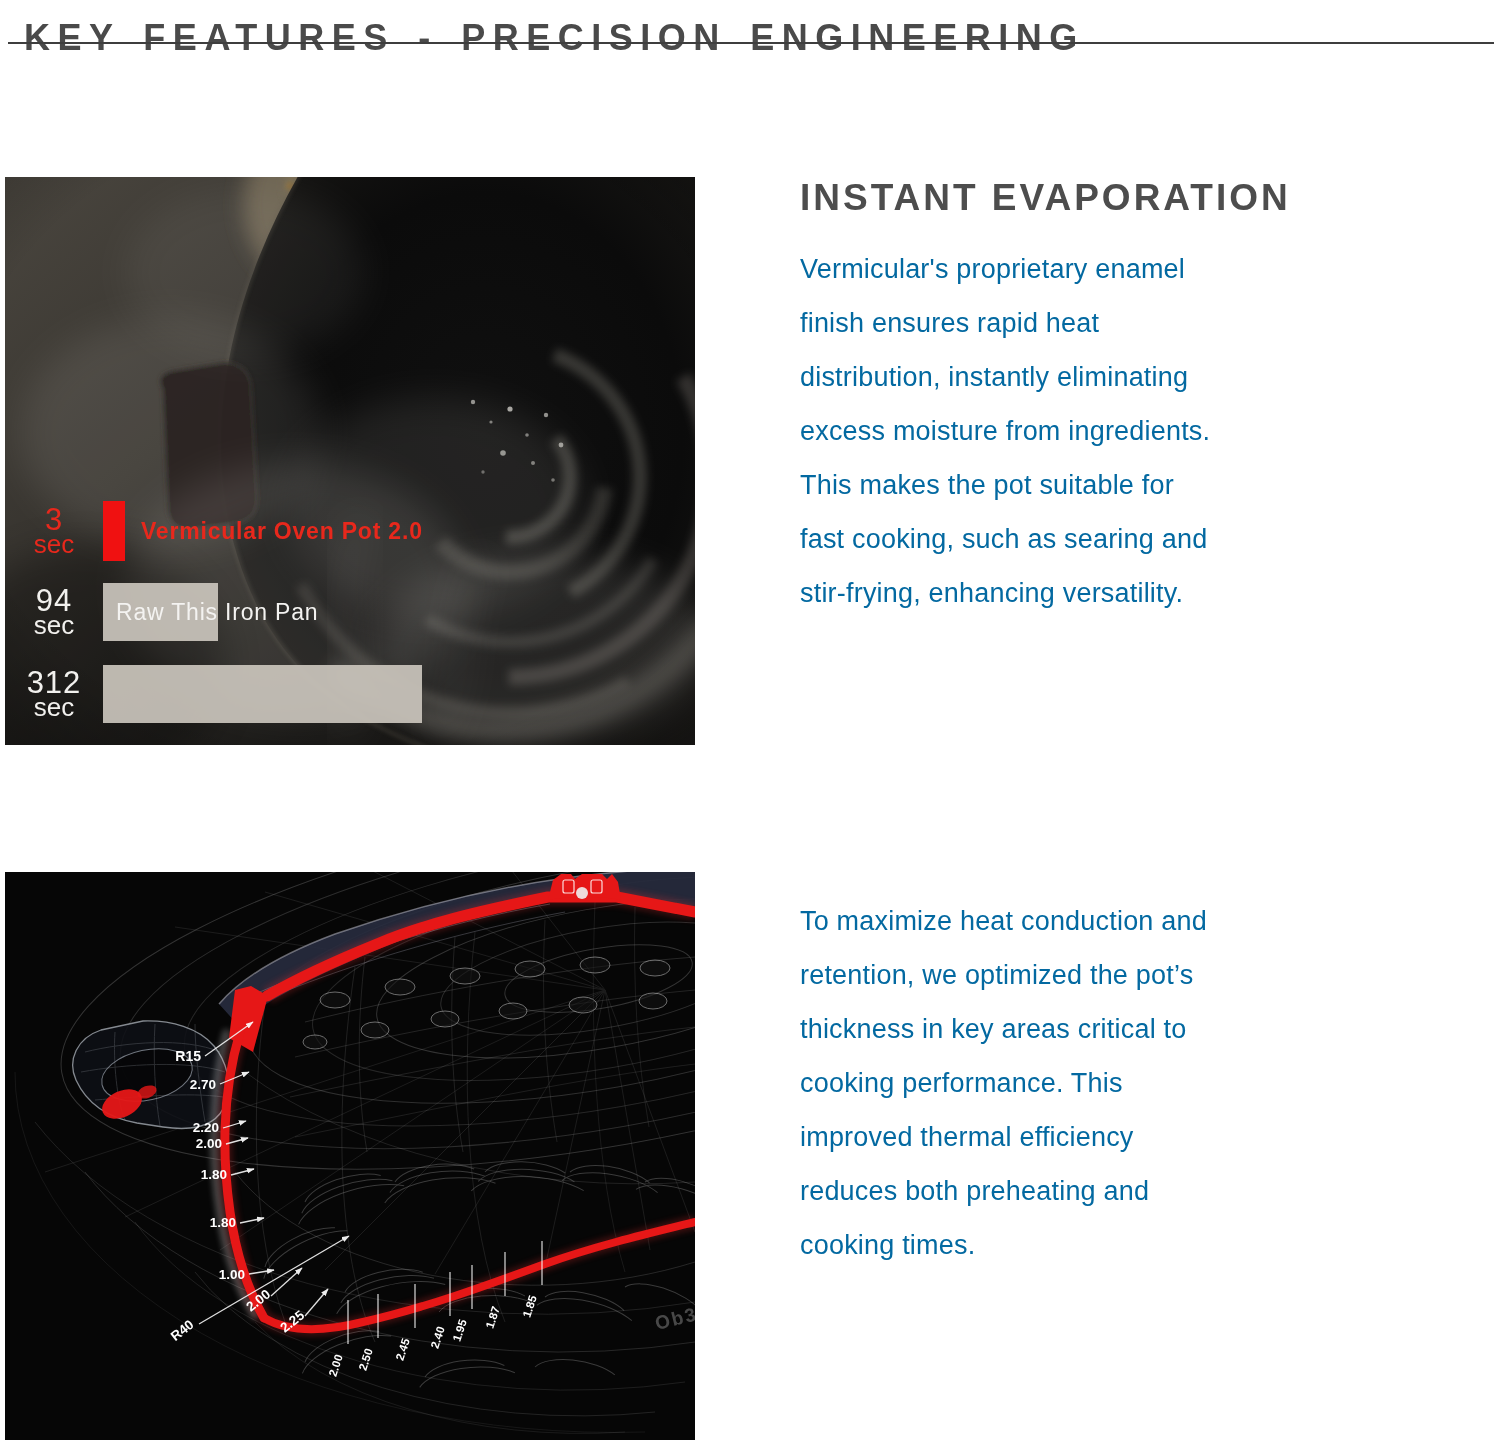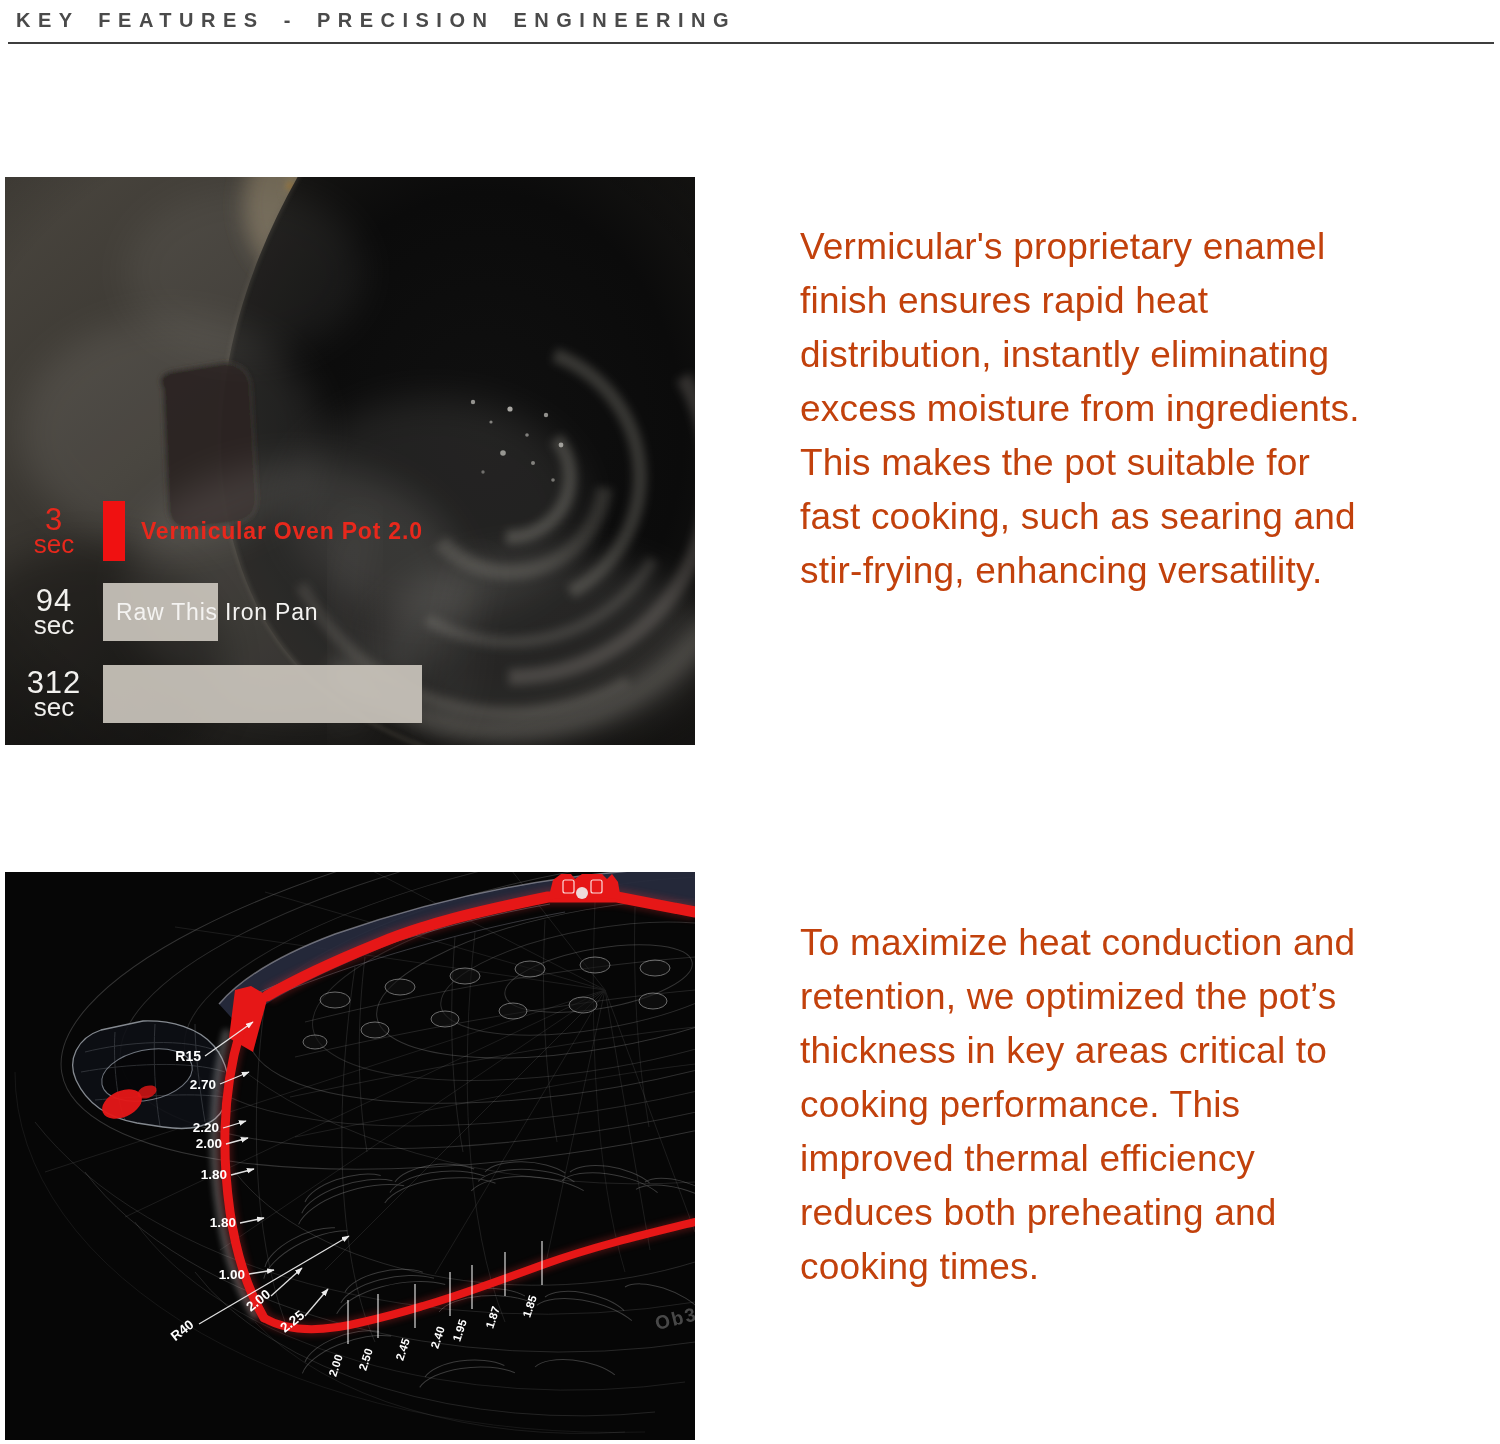--- a/index.html
+++ b/index.html
@@ -2,38 +2,38 @@
 <html><head>
 <meta charset="utf-8">
 <style>
   html,body{margin:0;padding:0}
   body{
     width:1500px;height:1444px;position:relative;overflow:hidden;
     background:#ffffff;font-family:"Liberation Sans",sans-serif;
   }
   
   .page-title{
-    position:absolute;left:8px;top:1px;margin:8px;
-    font-size:20px;font-weight:700;letter-spacing:7.5px;word-spacing:6px;
+    position:absolute;left:8px;top:1px;margin:16px;
+    font-size:36px;font-weight:700;letter-spacing:7.5px;word-spacing:6px;
     color:#4a4a4a;white-space:nowrap;
   }
   .rule{position:absolute;left:8px;top:42px;width:1486px;height:2px;background:#3e3e3e}
 
   
   .fig{position:absolute;left:5px;width:690px;height:568px;overflow:hidden}
   #fig1{top:177px;background:#17150f}
   #fig2{top:872px;background:#84cc16}
   .fig svg{display:block}
 
   
   .copy{position:absolute;left:800px;width:672px}
   #copy1{top:176px}
   #copy2{top:872px}
   .copy h2{margin:0;font-size:37px;line-height:44px;font-weight:700;letter-spacing:3px;color:#4d4d4d;white-space:nowrap}
-  .copy p{margin:44px 0 0 0;font-size:37px;line-height:54px;color:#c2410c;letter-spacing:.2px;white-space:pre-line}
+  .copy p{margin:22px 0 0 0;font-size:27px;line-height:54px;color:#0369a1;letter-spacing:.2px;white-space:pre-line}
 
   
   .crow{position:absolute;left:0;width:100%}
   .crow .num{position:absolute;left:4px;width:90px;top:50%;transform:translateY(-50%);
              text-align:center;color:#f2f1ee;font-weight:500}
   .crow .num .v{font-size:31px;line-height:27px;letter-spacing:1px}
   .crow .num .u{font-size:26px;line-height:23px}
   .crow .bar{position:absolute;left:98px;top:50%;transform:translateY(-50%);
              background:rgba(201,196,187,.93)}
   .crow .lbl{position:absolute;top:50%;transform:translateY(-50%);
@@ -167,20 +167,21 @@
       <div class="num">
         <div class="v">312</div>
         <div class="u">sec</div>
       </div>
       <div class="bar"></div>
     </div>
   </div>
 </figure>
 
 <div class="copy" id="copy1">
+  <h2>INSTANT EVAPORATION</h2>
   <p>Vermicular's proprietary enamel
 finish ensures rapid heat
 distribution, instantly eliminating
 excess moisture from ingredients.
 This makes the pot suitable for
 fast cooking, such as searing and
 stir-frying, enhancing versatility.</p>
 </div>
 
 <figure class="fig" id="fig2" style="margin:0">

